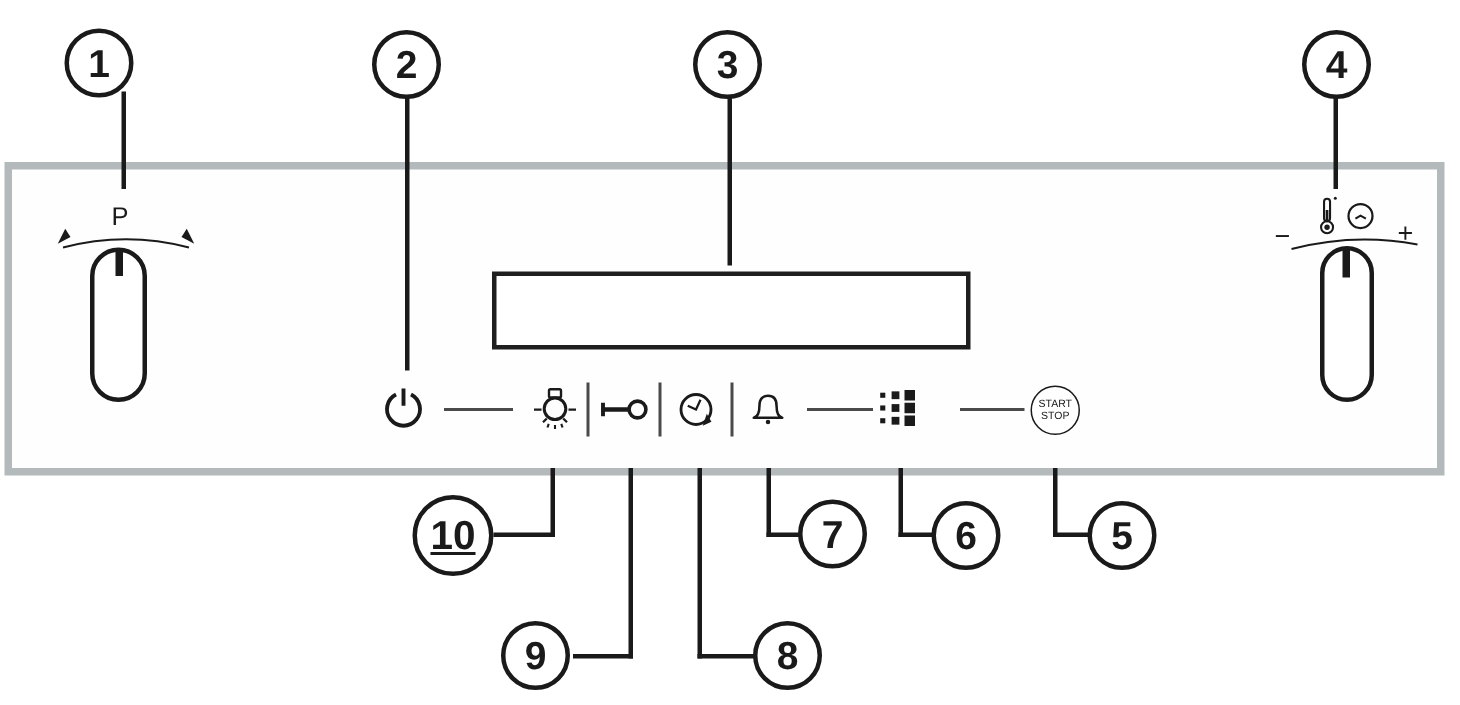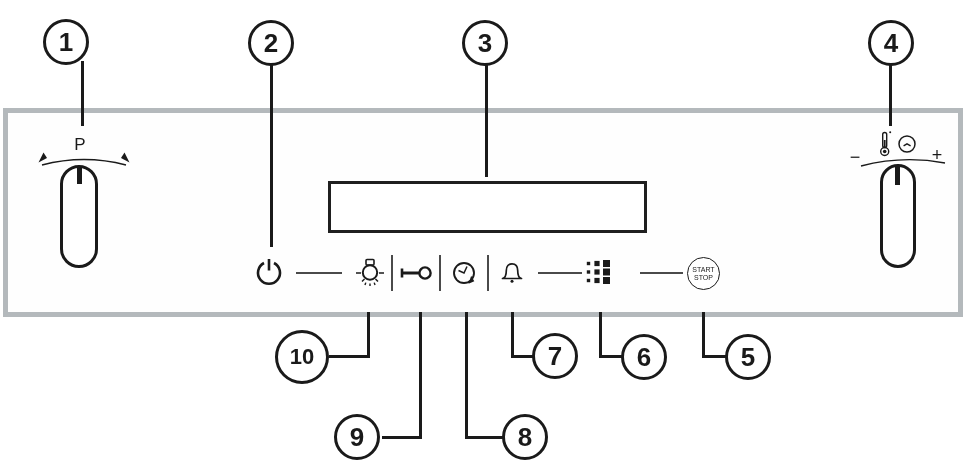--- a/index.html
+++ b/index.html
@@ -7,21 +7,21 @@
          font-family:"Liberation Sans",sans-serif;color:#1a1a1a;}
   .abs{position:absolute;}
   .panel{left:3px;top:108px;width:960px;height:209px;border:5px solid #b4b9bc;
          background:#fefefe;box-sizing:border-box;}
   .display{left:328px;top:181px;width:319px;height:52px;border:3px solid #1f1f1f;
            background:#fff;box-sizing:border-box;}
   .callout{border:3px solid #1a1a1a;border-radius:50%;background:#fff;box-sizing:border-box;
            display:flex;align-items:center;justify-content:center;
            font-weight:bold;font-size:26px;line-height:1;}
   .c46{width:46px;height:46px;}
-  .c54{width:54px;height:54px;font-size:22px;}
+  .c54{width:54px;height:54px;font-size:27px;text-decoration:underline;}
   .lead{background:#1a1a1a;}
   .vlead{width:3px;}
   .hlead{height:3px;}
   .thin{height:2px;background:#4a4a4a;}
   .sep{width:2px;height:36px;background:#4a4a4a;}
   .knob{border:3px solid #1a1a1a;background:#fff;box-sizing:border-box;}
   .kp{border-radius:19px;}
   .ind{background:#1a1a1a;}
   .lbl{font-size:17px;line-height:1;text-align:center;}
   .pm{font-size:18px;line-height:1;text-align:center;}

